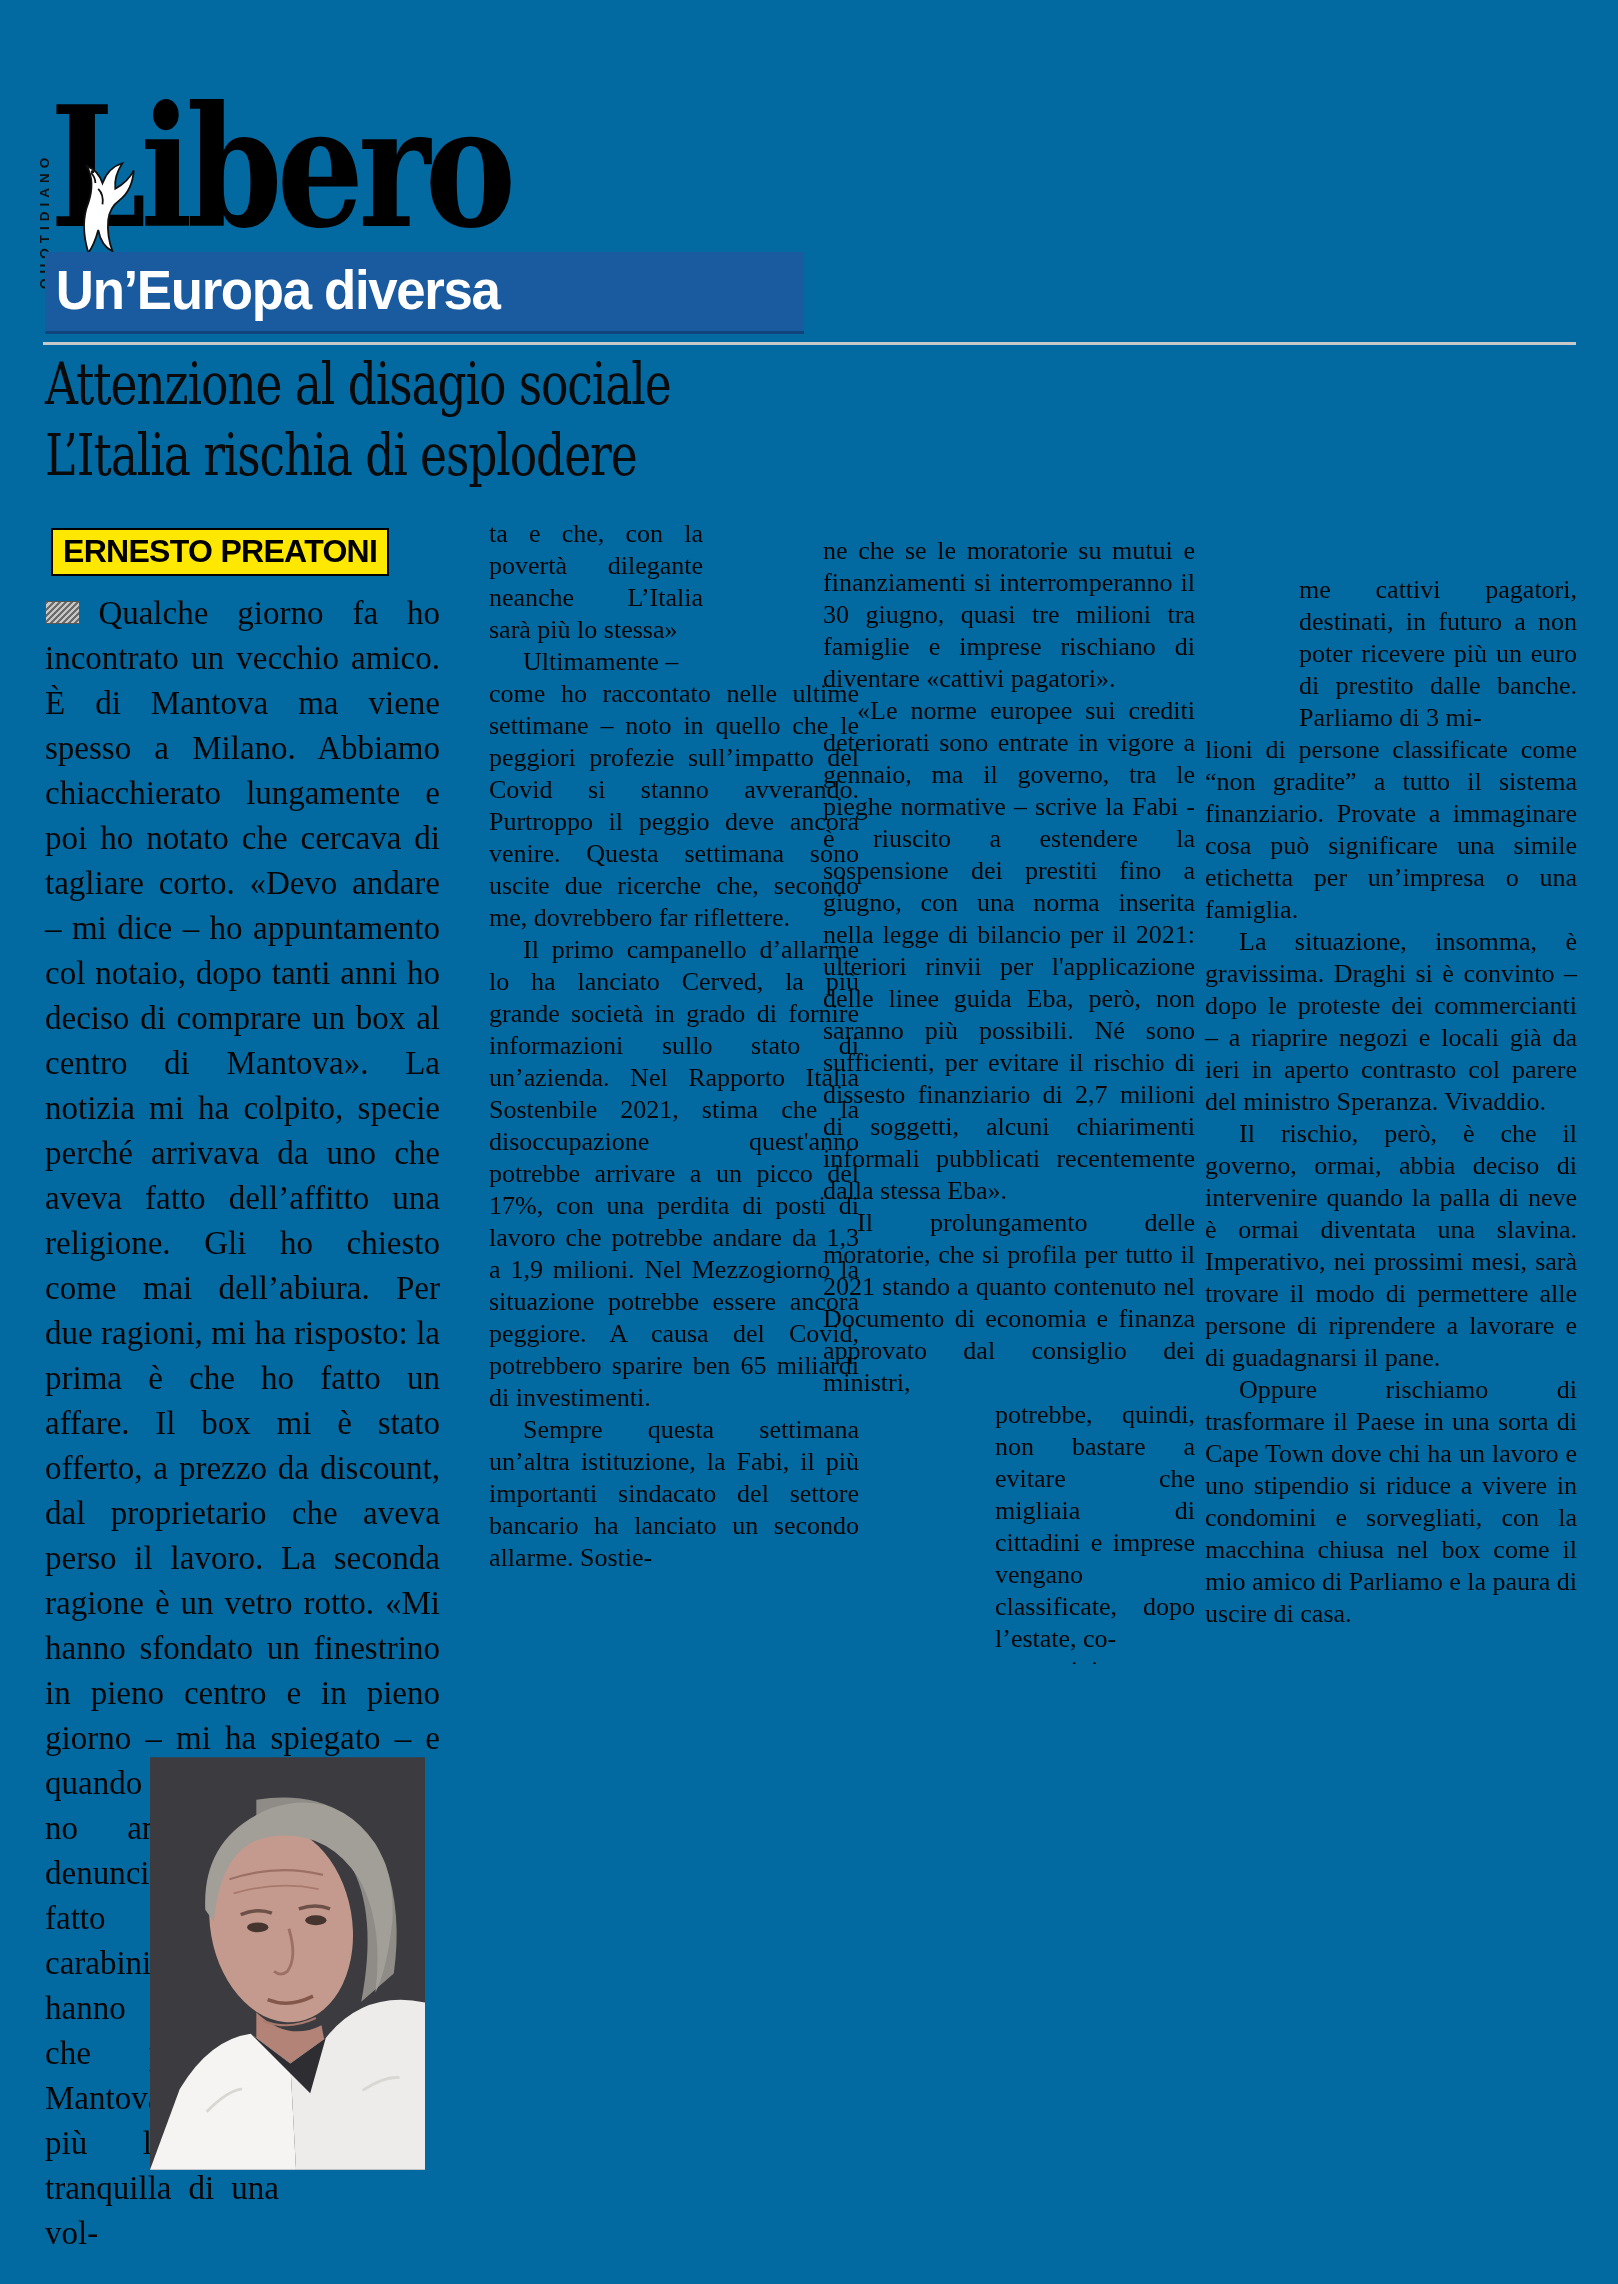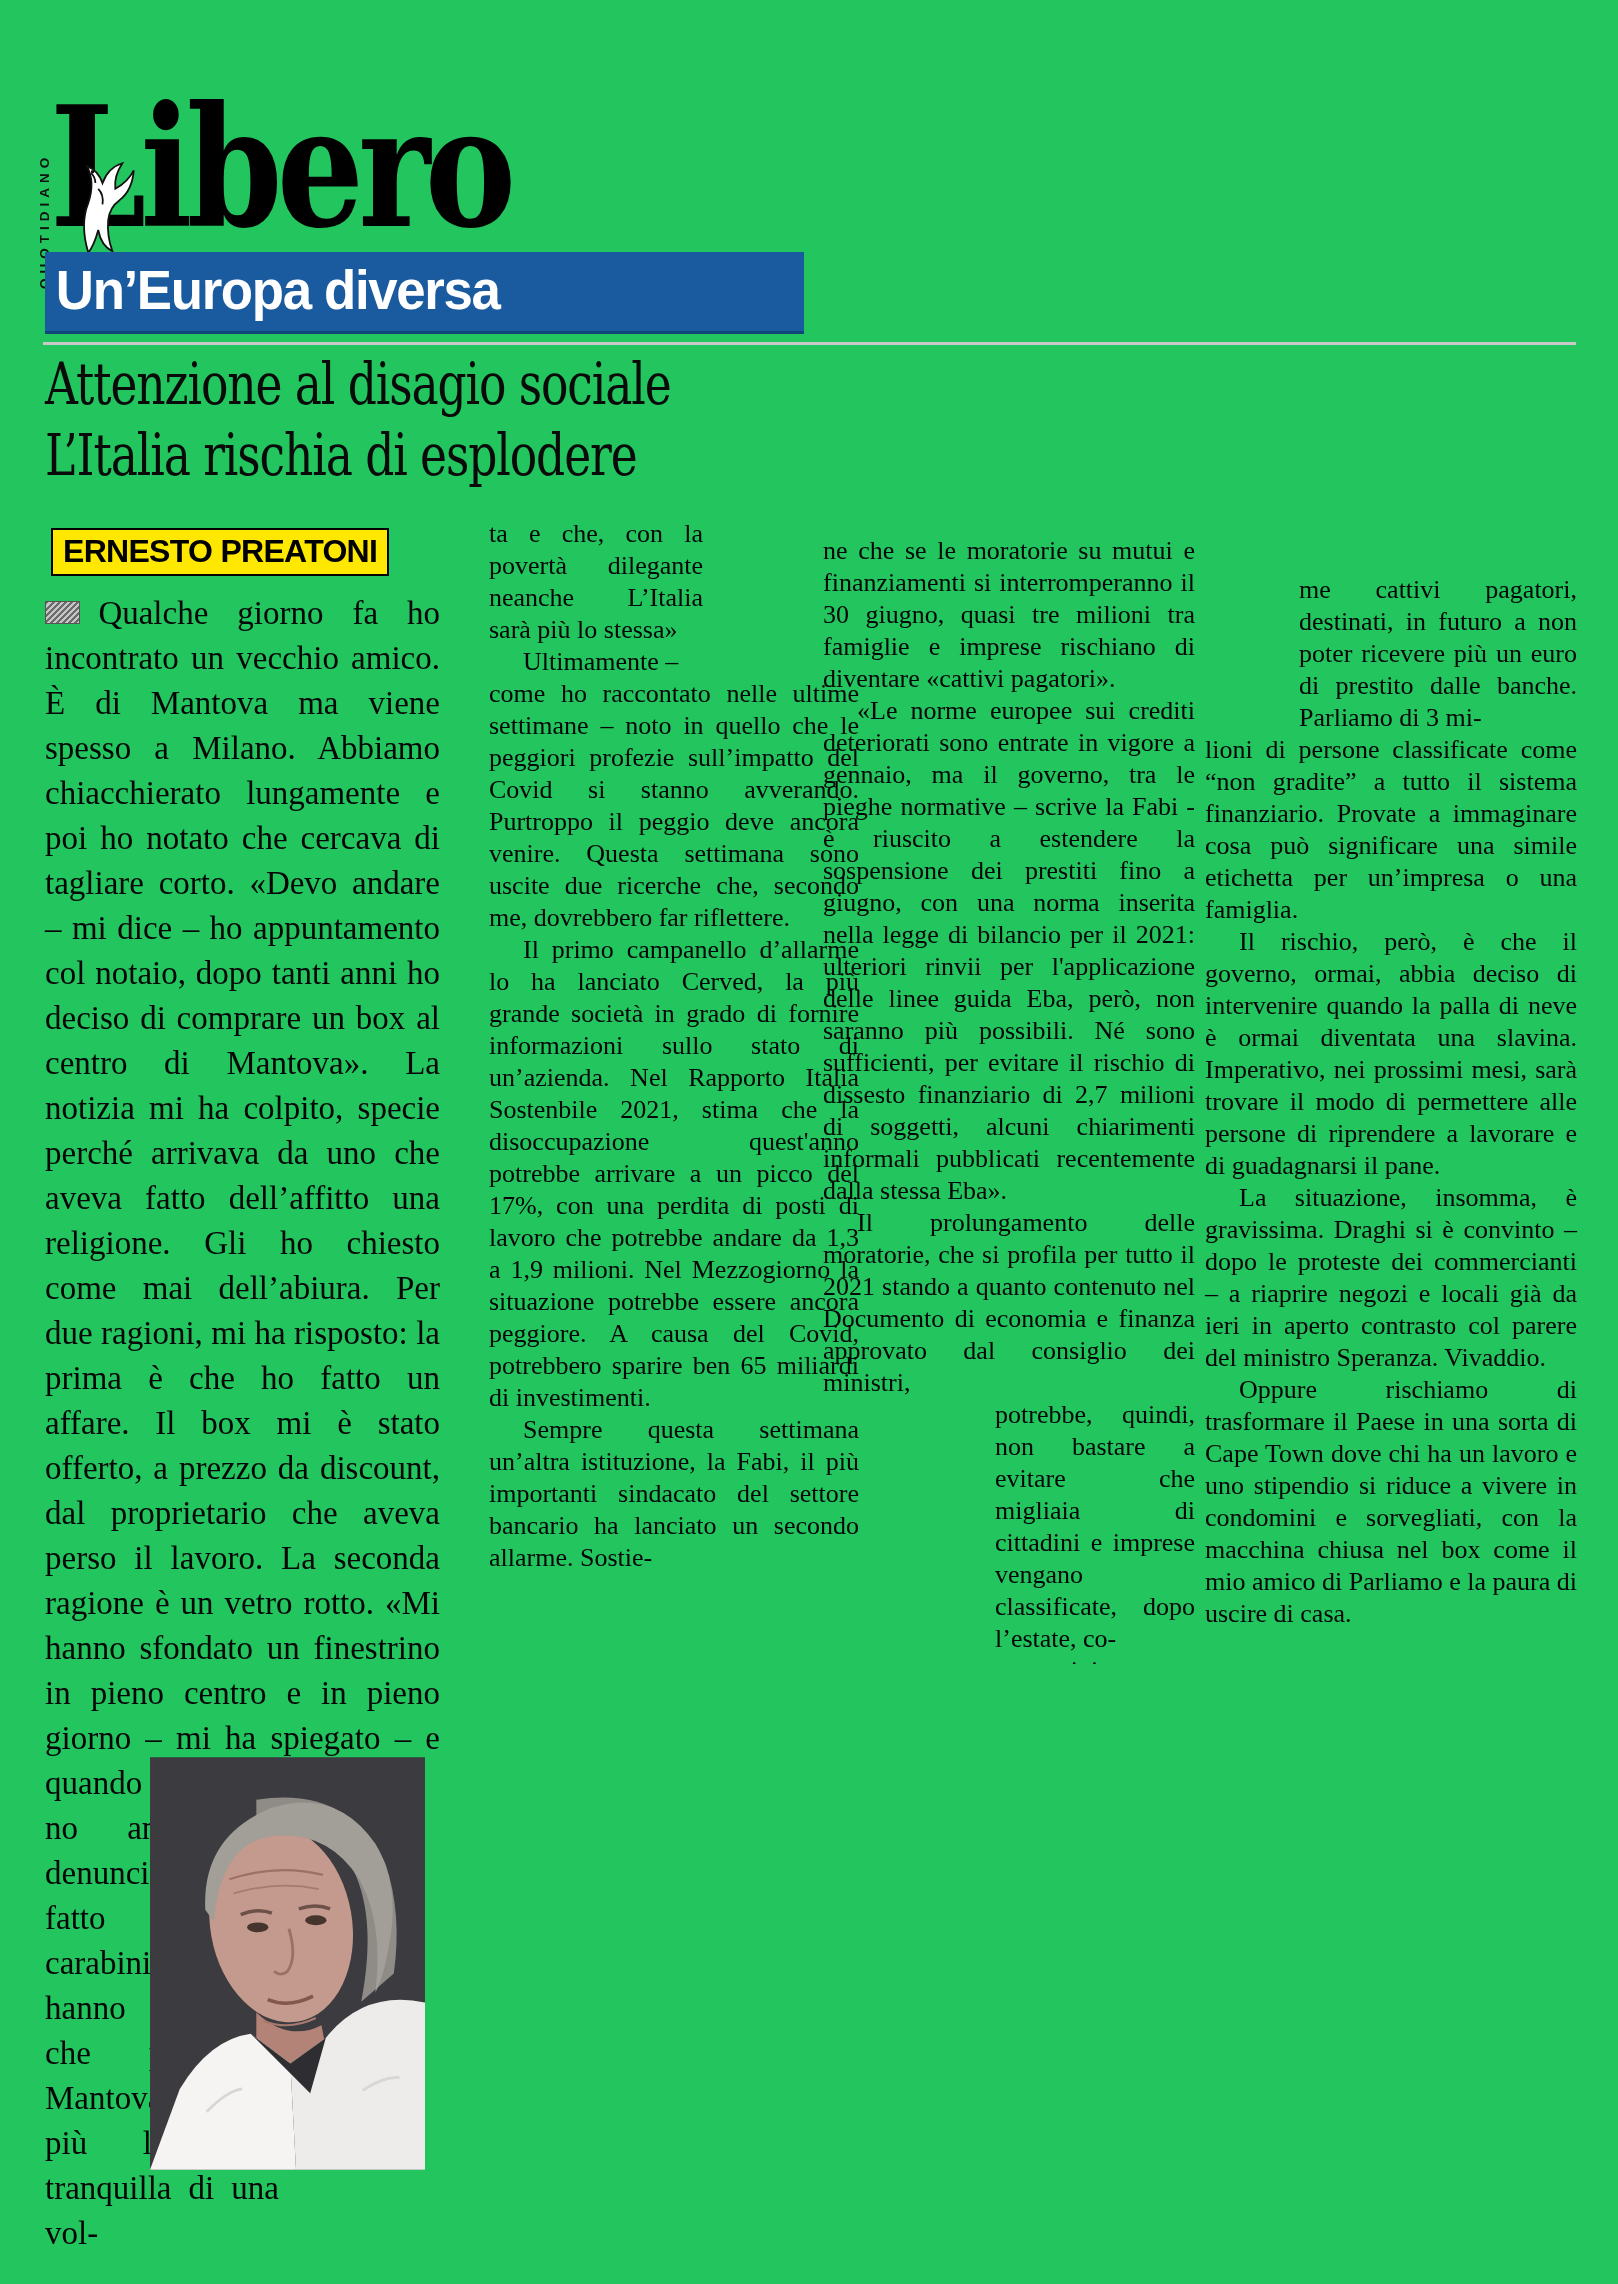--- a/index.html
+++ b/index.html
@@ -1,16 +1,16 @@
 <!DOCTYPE html>
 <html lang="it" style="--kicker-bg: #1a5a9e; --byline-bg: #ffe800; --rule: #c9c9c9; --photo-bg: #3c3b3f;font-size:11.3px"><head>
 <meta charset="utf-8">
 <style>
   html,body { margin:0; padding:0; background:#ffffff; }
-  .page { position:relative; width:1618px; height:2284px; background:#22c55e;
+  .page { position:relative; width:1618px; height:2284px; background:#0369a1;
           font-family:"Liberation Serif", serif; color:#000; overflow:hidden; }
 
   
   .masthead-title { position:absolute; left:50px; top:84px;
       font-family:"DejaVu Serif", serif; font-weight:bold; font-size:167px;
       line-height:1; letter-spacing:-7px; transform:scaleX(.82);
       transform-origin:left top; color:#000; }
   .masthead-vertical { position:absolute; left:37px; top:129px; height:160px;
       writing-mode:vertical-rl; transform:rotate(180deg);
       font-family:"Liberation Sans", sans-serif; font-weight:bold;
@@ -111,22 +111,22 @@
     <p>ne che se le moratorie su mutui e finanziamenti si interromperanno il 30 giugno, quasi tre milioni tra famiglie e imprese rischiano di diventare «cattivi pagatori».</p>
     <p class="indent">«Le norme europee sui crediti deteriorati sono entrate in vigore a gennaio, ma il governo, tra le pieghe normative – scrive la Fabi - è riuscito a estendere la sospensione dei prestiti fino a giugno, con una norma inserita nella legge di bilancio per il 2021: ulteriori rinvii per l'applicazione delle linee guida Eba, però, non saranno più possibili. Né sono sufficienti, per evitare il rischio di dissesto finanziario di 2,7 milioni di soggetti, alcuni chiarimenti informali pubblicati recentemente dalla stessa Eba».</p>
     <p class="indent">Il prolungamento delle moratorie, che si profila per tutto il 2021 stando a quanto contenuto nel Documento di economia e finanza approvato dal consiglio dei ministri,</p>
     <p class="narrow">potrebbe, quindi, non bastare a evitare che migliaia di cittadini e imprese vengano classificate, dopo l’estate, co-</p>
     <div class="clipped-line">me cattivi paga-</div>
   </div>
 
   <div class="col col4">
     <p class="narrow">me cattivi pagatori, destinati, in futuro a non poter ricevere più un euro di prestito dalle banche. Parliamo di 3 mi-</p>
     <p>lioni di persone classificate come “non gradite” a tutto il sistema finanziario. Provate a immaginare cosa può significare una simile etichetta per un’impresa o una famiglia.</p>
+    <p class="indent">La situazione, insomma, è gravissima. Draghi si è convinto – dopo le proteste dei commercianti – a riaprire negozi e locali già da ieri in aperto contrasto col parere del ministro Speranza. Vivaddio.</p>
     <p class="indent">Il rischio, però, è che il governo, ormai, abbia deciso di intervenire quando la palla di neve è ormai diventata una slavina. Imperativo, nei prossimi mesi, sarà trovare il modo di permettere alle persone di riprendere a lavorare e di guadagnarsi il pane.</p>
-    <p class="indent">La situazione, insomma, è gravissima. Draghi si è convinto – dopo le proteste dei commercianti – a riaprire negozi e locali già da ieri in aperto contrasto col parere del ministro Speranza. Vivaddio.</p>
     <p class="indent">Oppure rischiamo di trasformare il Paese in una sorta di Cape Town dove chi ha un lavoro e uno stipendio si riduce a vivere in condomini e sorvegliati, con la macchina chiusa nel box come il mio amico di Parliamo e la paura di uscire di casa.</p>
   </div>
 
   <div class="photo">
     <svg width="275" height="413" viewBox="0 0 388 582">
       <rect width="388" height="582" fill="#3c3b3f"></rect>
       <path d="M150 60 Q280 40 332 150 Q356 220 344 305 L298 345 Q322 220 282 150 Q232 88 150 95 Z" fill="#8f8c87"></path>
       <path d="M150 360 Q195 402 242 378 L252 432 Q200 452 150 420 Z" fill="#b28376"></path>
       <ellipse cx="185" cy="235" rx="100" ry="140" transform="rotate(-10 185 235)" fill="#c59a8e"></ellipse>
       <path d="M78 215 Q73 112 170 72 Q262 42 318 122 Q346 168 342 232 Q334 300 318 332 Q330 232 294 170 Q248 100 168 112 Q100 124 90 232 Z" fill="#a29e98"></path>

